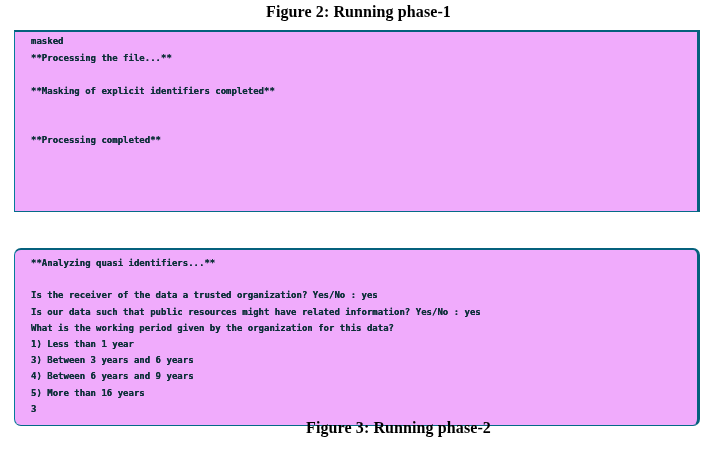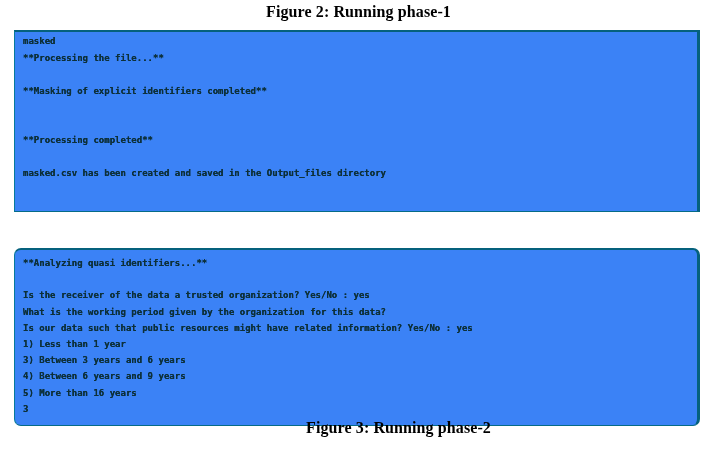--- a/index.html
+++ b/index.html
@@ -25,26 +25,26 @@
     color: #000000;
     letter-spacing: 0.1px;
   }
   .caption-top { top: 3px; }
   .caption-bottom { top: 419px; padding-left: 40px; }
   .terminal {
     position: absolute;
     left: 14px;
     width: 686px;
     box-sizing: border-box;
-    background: #3b82f6;
+    background: #f0abfc;
     border-top: 2px solid #05617d;
     border-right: 3px solid #05617d;
     border-bottom: 1px solid #056b88;
     border-left: 1px solid #077a9a;
-    padding-left: 8px;
+    padding-left: 16px;
     overflow: hidden;
     font-family: "DejaVu Sans Mono", monospace;
     font-weight: bold;
     font-size: 9px;
     color: #0d3039;
     text-shadow: 0 0 0.6px #0d3039;
   }
   .terminal-1 {
     top: 30px;
     height: 182px;
@@ -72,30 +72,29 @@
   <section class="terminal terminal-1">
 
   <div class="tline">masked</div>
       <div class="tline">**Processing the file...**</div>
       <div class="tline">&nbsp;</div>
       <div class="tline">**Masking of explicit identifiers completed**</div>
       <div class="tline">&nbsp;</div>
       <div class="tline">&nbsp;</div>
       <div class="tline">**Processing completed**</div>
       <div class="tline">&nbsp;</div>
-      <div class="tline">masked.csv has been created and saved in the Output_files directory</div>
     </section>
 
   <section class="terminal terminal-2">
 
   <div class="tline">**Analyzing quasi identifiers...**</div>
       <div class="tline">&nbsp;</div>
       <div class="tline">Is the receiver of the data a trusted organization? Yes/No : yes</div>
+      <div class="tline">Is our data such that public resources might have related information? Yes/No : yes</div>
       <div class="tline">What is the working period given by the organization for this data?</div>
-      <div class="tline">Is our data such that public resources might have related information? Yes/No : yes</div>
       <div class="tline">1) Less than 1 year</div>
       <div class="tline">3) Between 3 years and 6 years</div>
       <div class="tline">4) Between 6 years and 9 years</div>
       <div class="tline">5) More than 16 years</div>
       <div class="tline">3</div>
     </section>
 
   <div class="caption caption-bottom">Figure 3: Running phase-2</div>
 
 </main>

